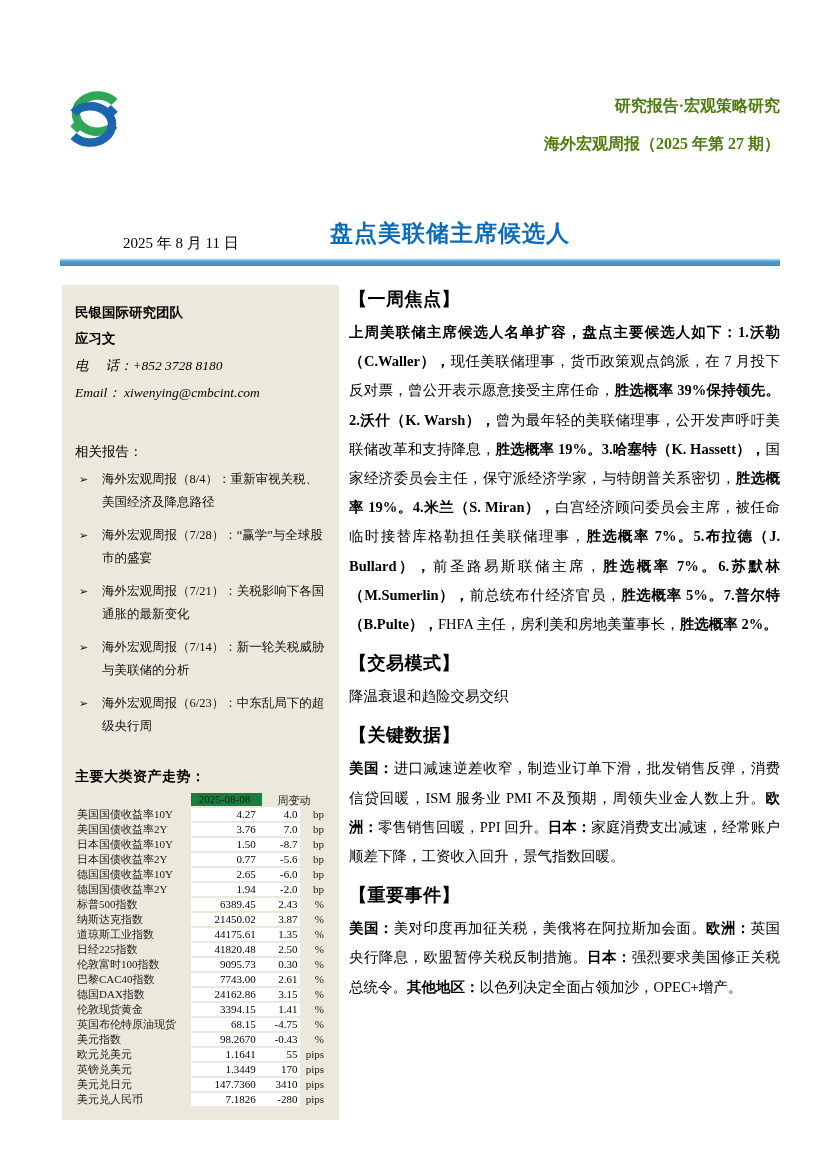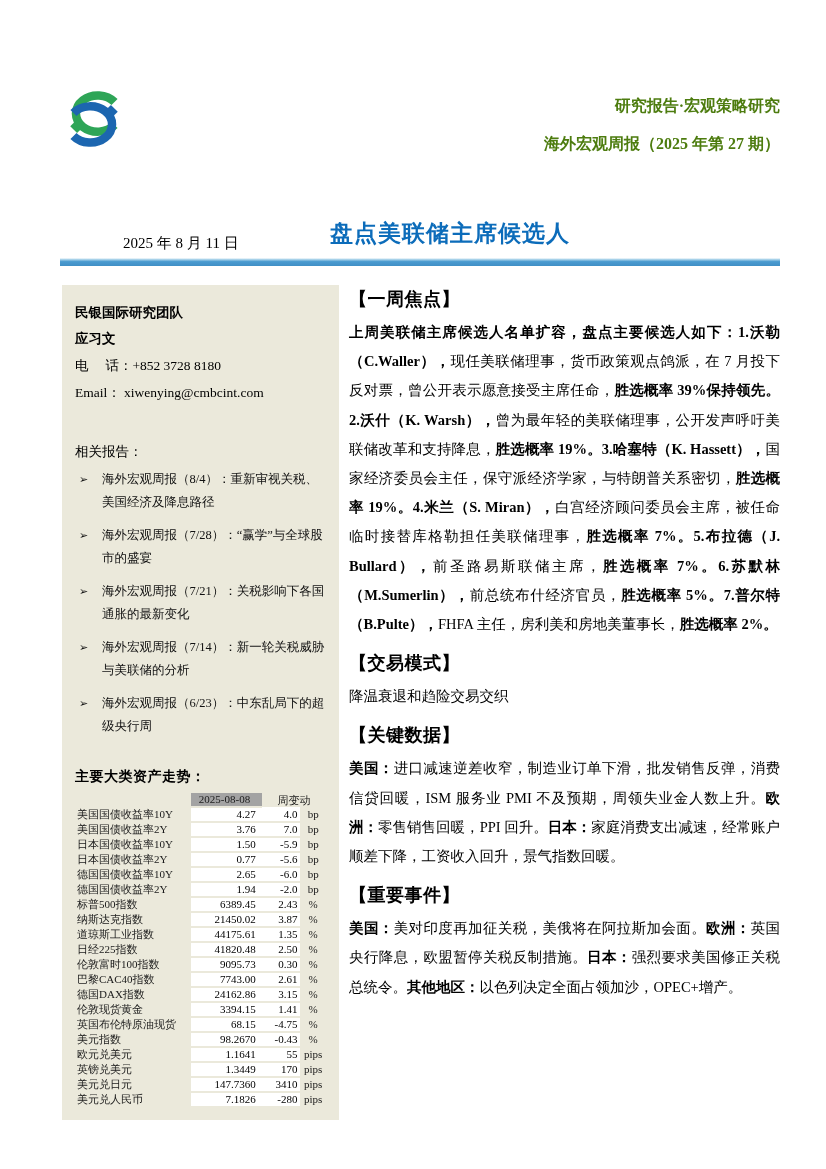--- a/index.html
+++ b/index.html
@@ -47,40 +47,40 @@
   }
   
   .columns { position:absolute; left:62px; top:285px; width:718px; display:flex; }
   .sidebar {
     width:277px; min-height:783px; background:#ebe9db;
     padding:15px 13px 12px 13px; flex-shrink:0;
   }
   .main { width:441px; margin-left:6px; padding-left:4px; }
   
   .team-name, .analyst-name { font-size:13.5px; font-weight:bold; line-height:26px; }
-  .contact-line { font-size:13.5px; line-height:27px; }
+  .contact-line { font-size:13.5px; line-height:27px;font-style:italic; }
   .related { margin-top:34px; }
   .related-heading { font-size:13.5px; font-weight:normal; line-height:24px; margin-bottom:4px; }
   .report-item {
     position:relative; font-size:12.5px; line-height:23px;
     padding-left:27px; margin-bottom:10px; color:#111;
   }
   .report-item .bullet { position:absolute; left:4px; top:0; font-size:11px; color:#111; }
   .assets { margin-top:30px; }
   .assets-heading { font-size:14px; font-weight:bold; letter-spacing:0.5px; margin-bottom:7px; }
   table.assets-table { width:100%; border-collapse:collapse; font-size:11px; }
   .assets-table td { padding:0 2px; height:13.6px; line-height:13px; white-space:nowrap; }
   .assets-table .c-label { width:118px; color:#1a1a1a; }
   .assets-table .c-value { width:72px; background:#fff; text-align:right; padding-right:6px;
     border-bottom:2px solid #ebe9db; }
   .assets-table .c-change { width:40px; background:#fff; text-align:right; padding-right:3px;
     border-bottom:2px solid #ebe9db; }
-  .assets-table .c-unit { width:26px; text-align:center; padding-left:2px; color:#1a1a1a; }
+  .assets-table .c-unit { width:26px; text-align:right; padding-left:2px; color:#1a1a1a; }
   .assets-table .hdr { text-align:center; color:#1a1a1a; }
-  .assets-table td.hdr.c-value { background:#a3a3a3; }
+  .assets-table td.hdr.c-value { background:#15803d; }
   
   .section-heading { font-size:18px; font-weight:bold; line-height:29px; margin:10px 0 4px 0; letter-spacing:0.5px; }
   .section:first-child .section-heading { margin-top:0; }
   .para { font-size:14.5px; line-height:29.2px; text-align:justify; }
   .para .b { font-weight:bold; }
 </style>
 </head>
 <body>
 
 <div class="page">
@@ -146,21 +146,21 @@
               </tr>
               <tr>
                 <td class="c-label">美国国债收益率2Y</td>
                 <td class="c-value">3.76</td>
                 <td class="c-change">7.0</td>
                 <td class="c-unit">bp</td>
               </tr>
               <tr>
                 <td class="c-label">日本国债收益率10Y</td>
                 <td class="c-value">1.50</td>
-                <td class="c-change">-5.9</td>
+                <td class="c-change">-8.7</td>
                 <td class="c-unit">bp</td>
               </tr>
               <tr>
                 <td class="c-label">日本国债收益率2Y</td>
                 <td class="c-value">0.77</td>
                 <td class="c-change">-5.6</td>
                 <td class="c-unit">bp</td>
               </tr>
               <tr>
                 <td class="c-label">德国国债收益率10Y</td>

